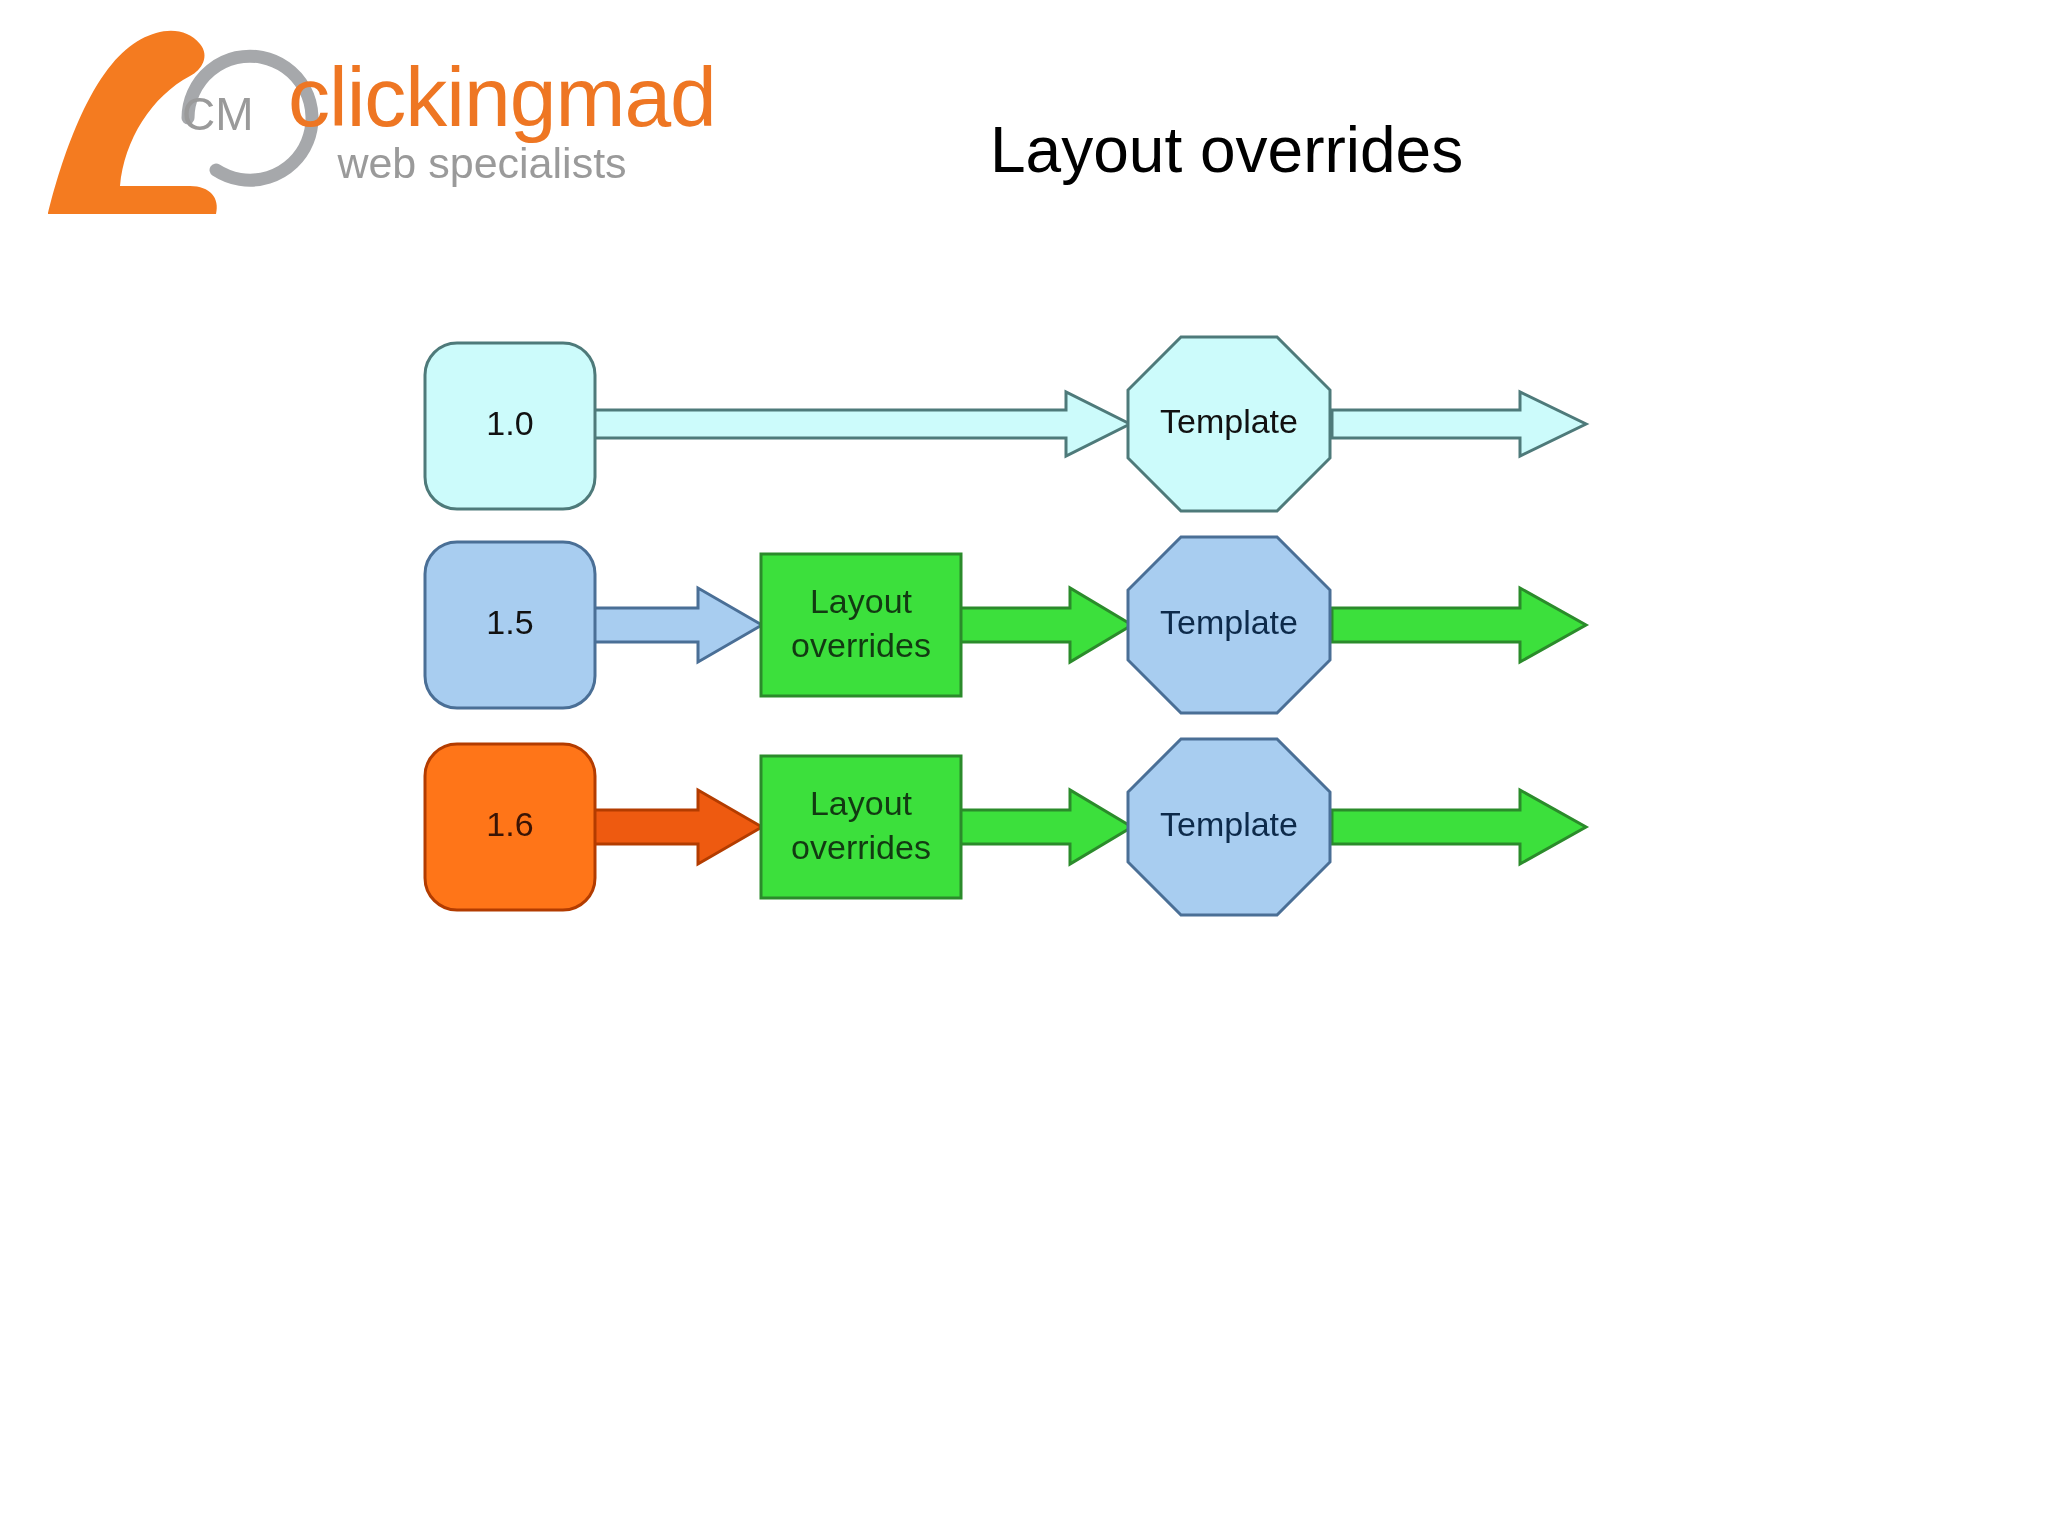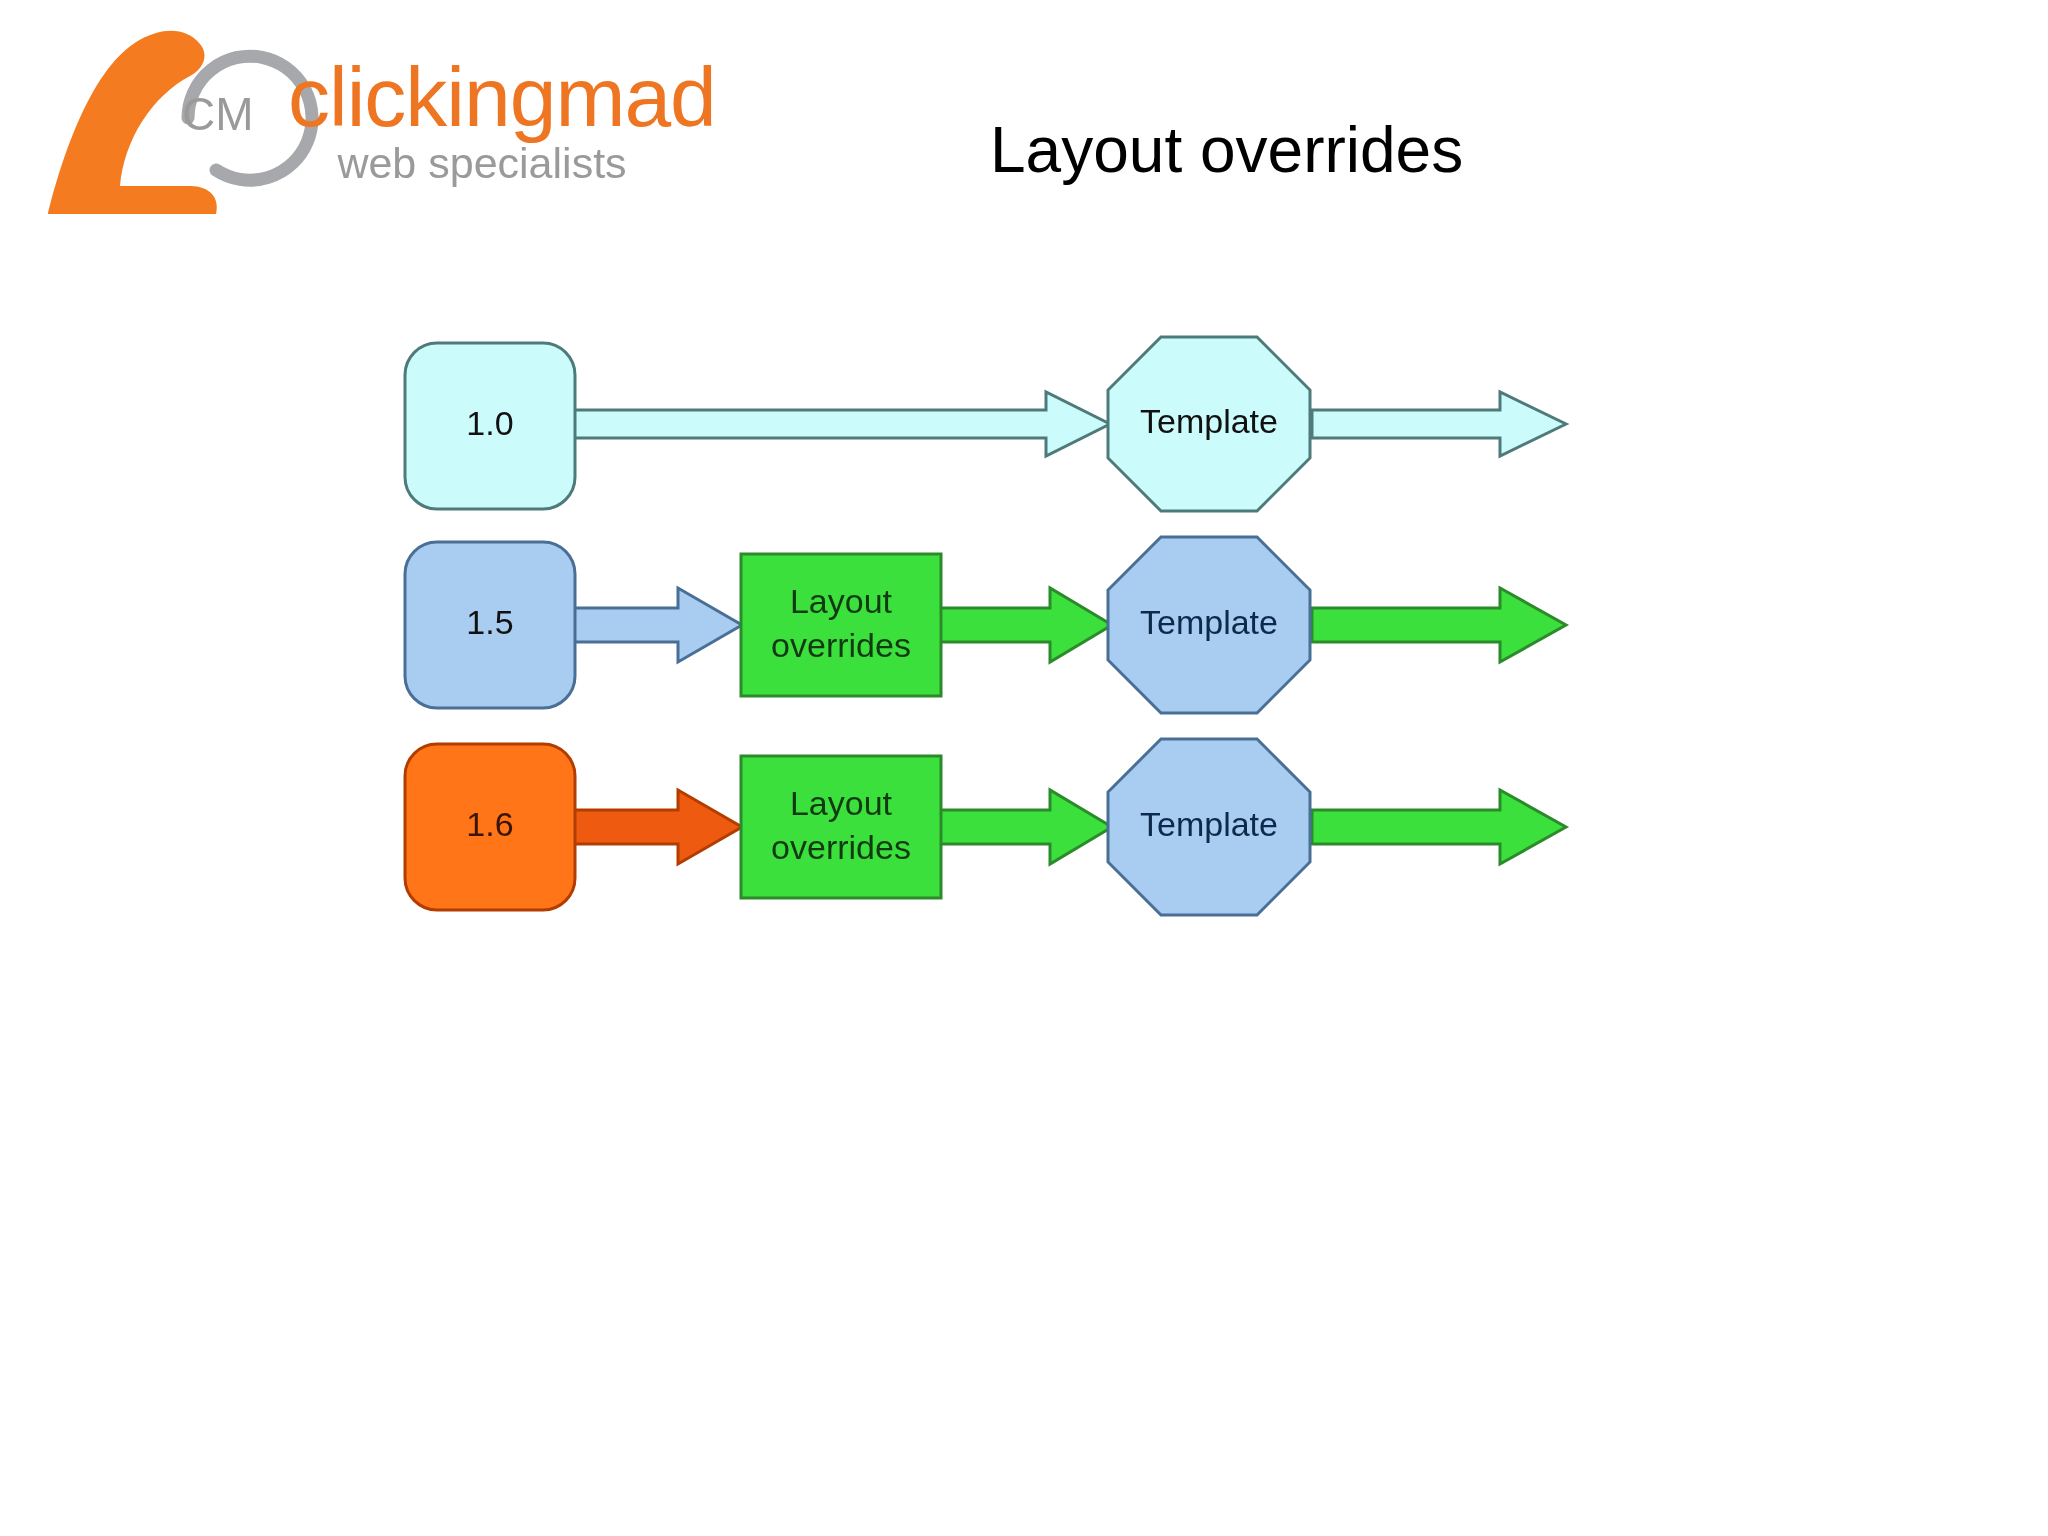--- a/index.html
+++ b/index.html
@@ -40,20 +40,21 @@
     white-space: nowrap;
   }
 
   
   #diagram {
     position: absolute;
     left: 0;
     top: 0;
     width: 1892px;
     height: 1536px;
+    padding-left: 20px;
   }
   #diagram svg { display: block; }
 
   .node-label {
     font-family: "Liberation Sans", sans-serif;
     font-size: 34px;
     fill: #111111;
     text-anchor: middle;
     dominant-baseline: middle;
   }

